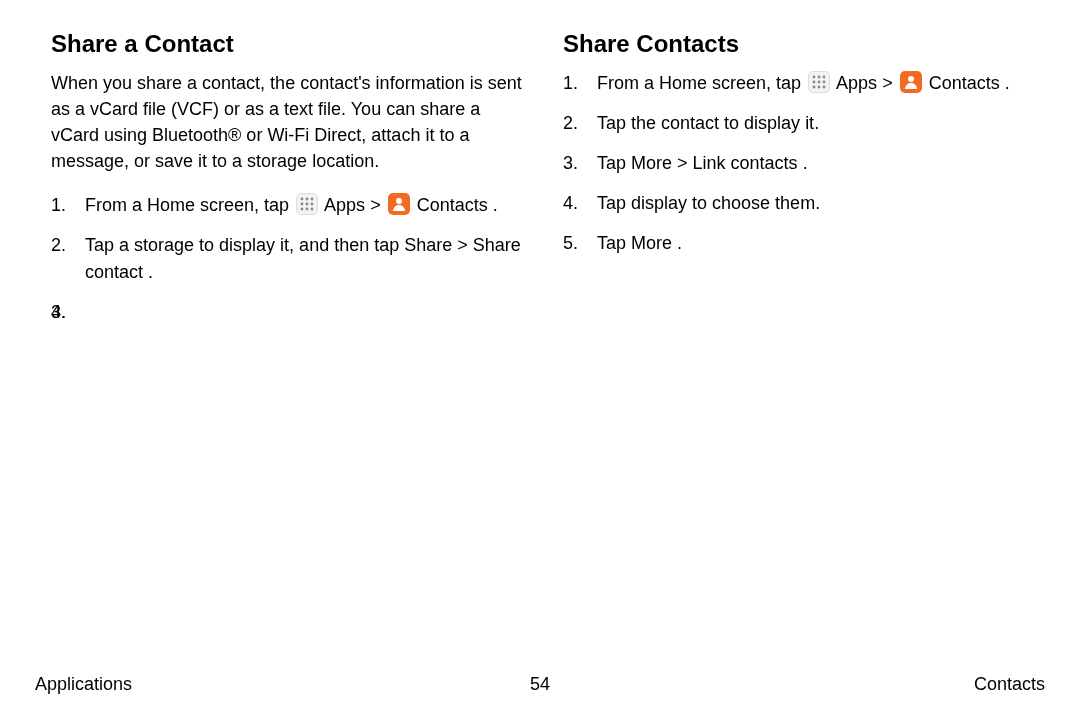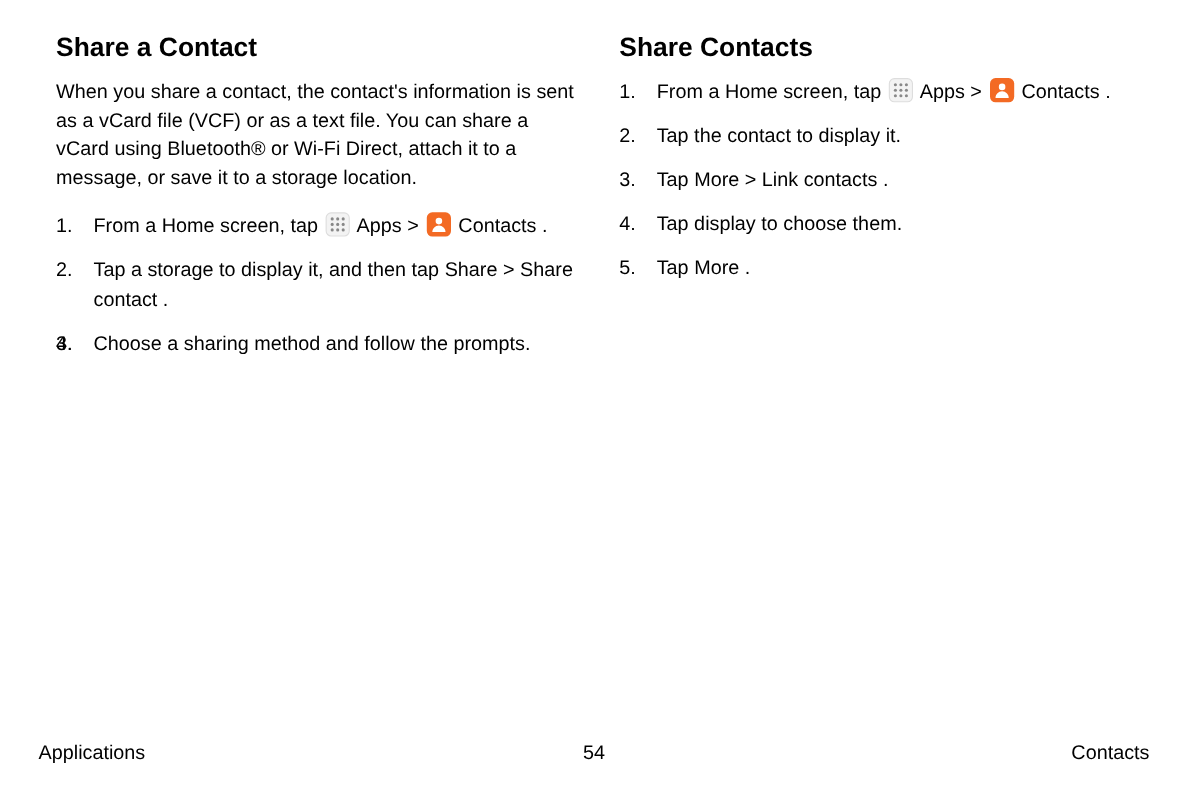--- a/index.html
+++ b/index.html
@@ -130,21 +130,20 @@
         <span class="b">Share</span>
         <span class="b"> &gt; </span>
         <span class="b">Share contact</span>
         <span>.</span>
       </li>
       <li>
         <span class="num">3.</span>
       </li>
       <li>
         <span class="num">4.</span>
-        <span>Choose a sharing method and follow the prompts.</span>
       </li>
     </ol>
   </div>
 
   <div class="col">
     <h2>Share Contacts</h2>
     <ol>
       <li>
         <span class="num">1.</span>
         <span>From a Home screen, tap </span>

